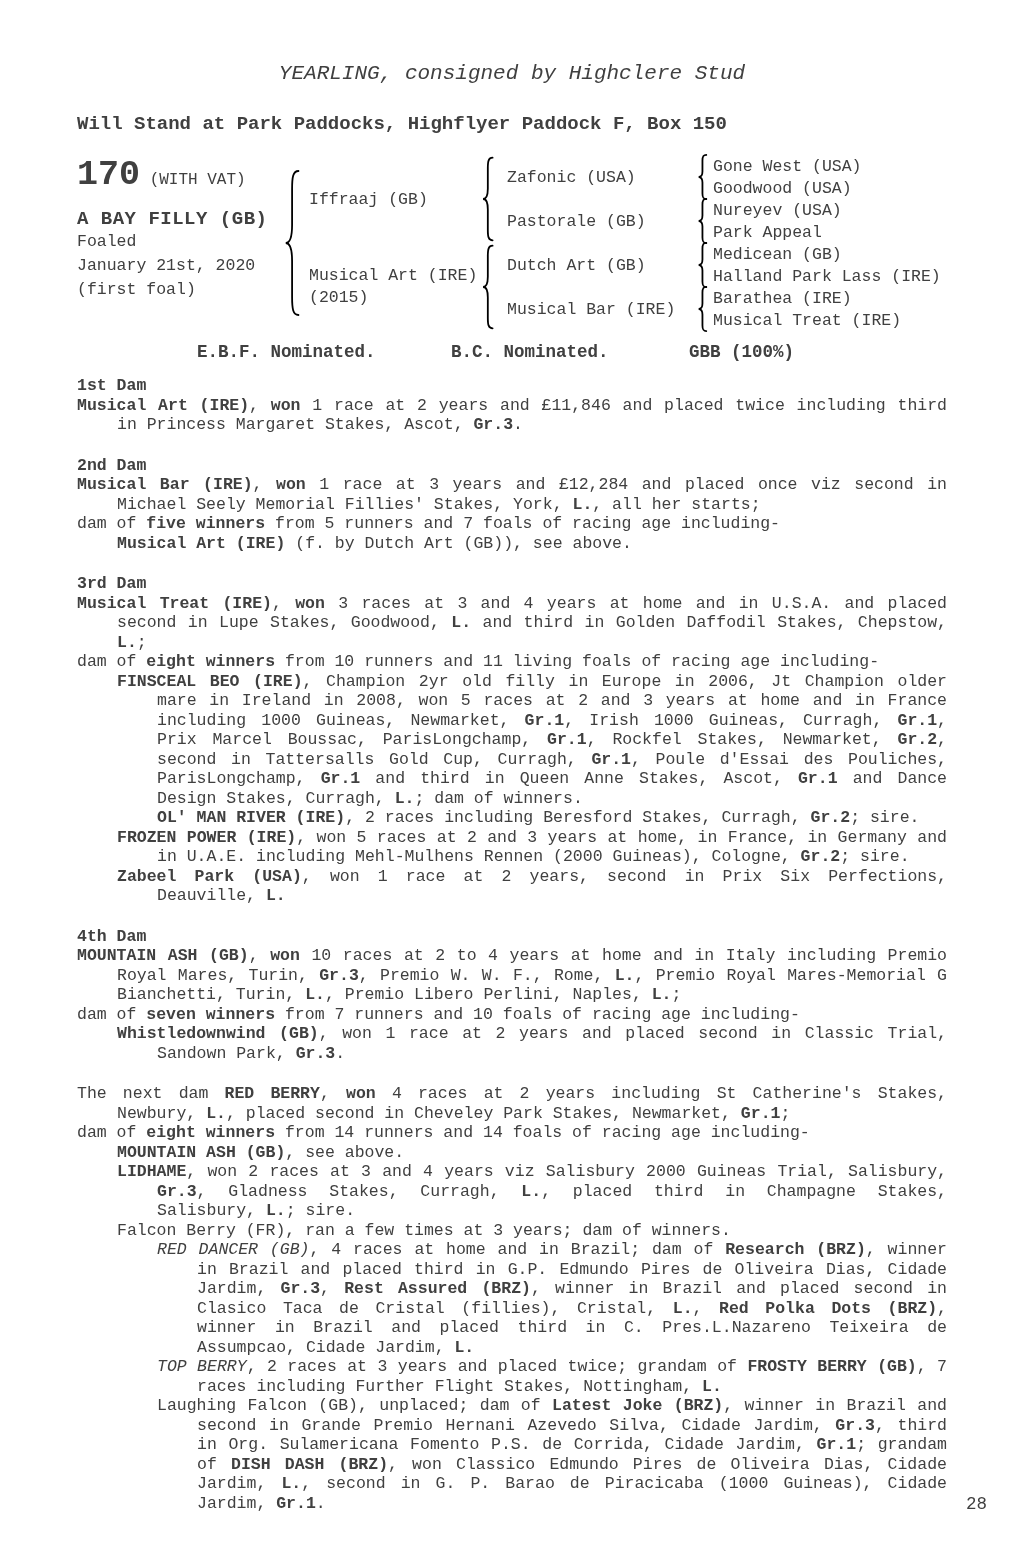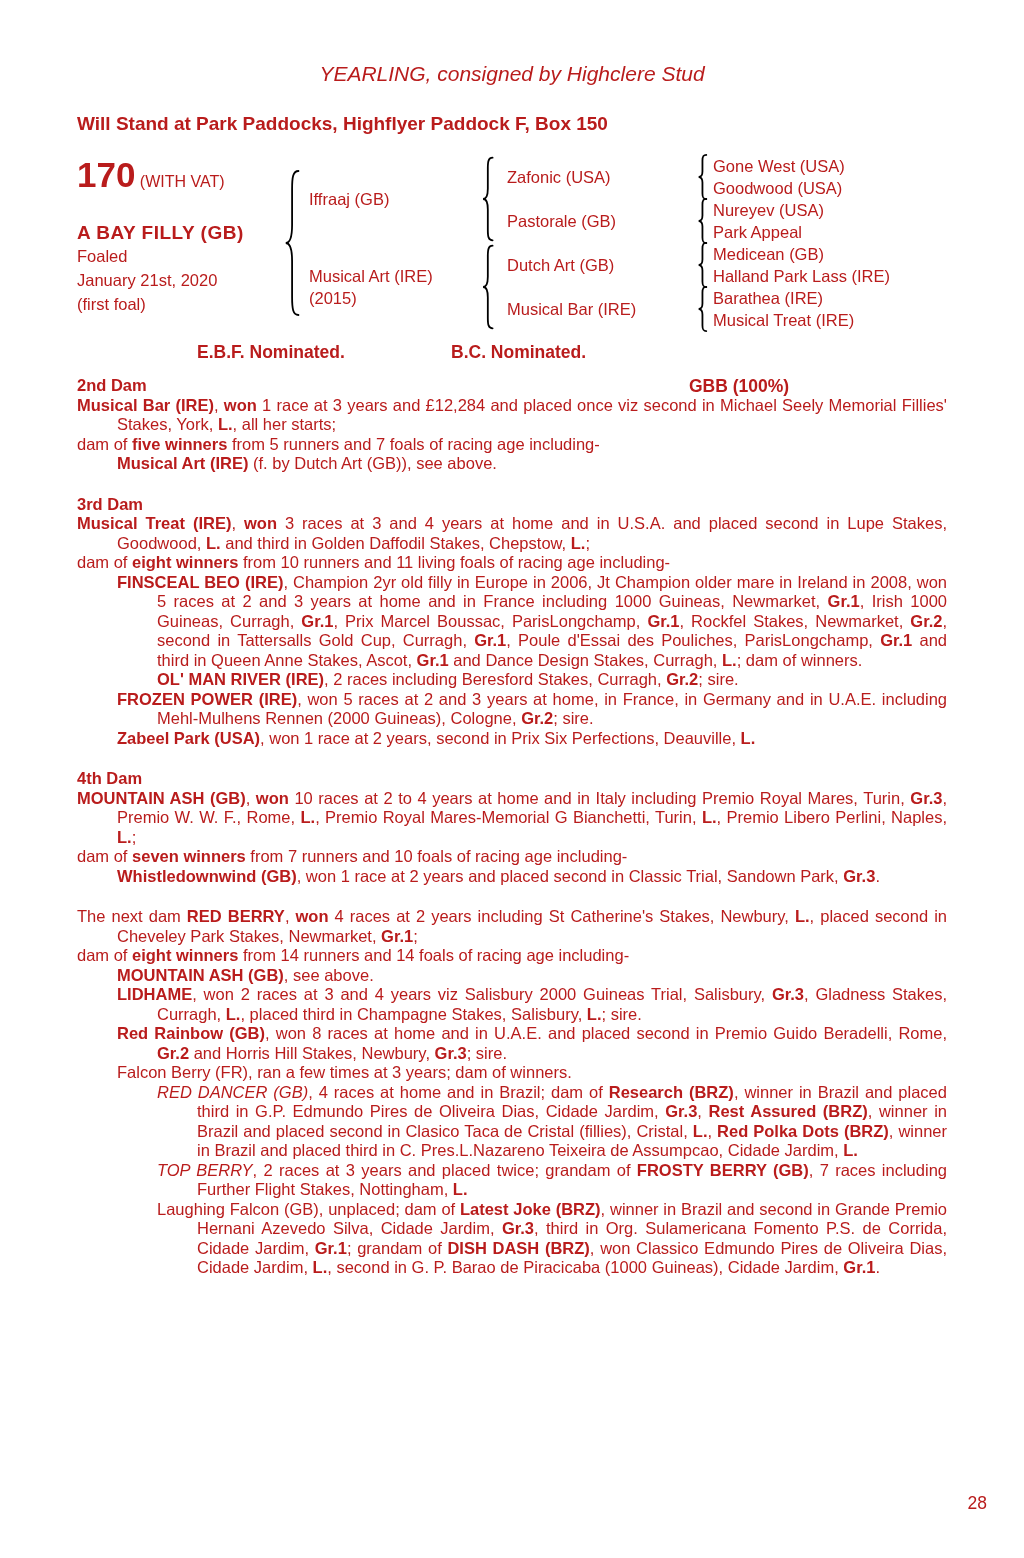--- a/index.html
+++ b/index.html
@@ -1,42 +1,42 @@
 <!DOCTYPE html>
 <html><head>
 <meta charset="utf-8">
 <style>
   html,body{margin:0;padding:0;background:#fff;}
-  .page{position:relative;width:1024px;height:1558px;background:#ffffff;color:#b91c1c;
-        font-family:Liberation Sans, sans-serif;overflow:hidden;}
+  .page{position:relative;width:1024px;height:1558px;background:#ffffff;color:#404040;
+        font-family:Liberation Mono, monospace;overflow:hidden;}
   .title{padding-top:62px;text-align:center;font-style:italic;font-size:21px;line-height:24px;}
   .stand{margin:27px 77px 0;font-weight:bold;font-size:19px;line-height:22px;}
 
   
   .pedigree{margin:20px 0 0 77px;display:grid;
             grid-template-columns:206px 26px 172px 26px 190px 16px 234px;
             grid-auto-rows:22px;}
   .cell{display:flex;align-items:center;font-size:16.5px;white-space:nowrap;}
   .cell.two{flex-direction:column;align-items:flex-start;justify-content:center;line-height:22px;}
   .brace{display:flex;align-items:center;justify-content:flex-start;}
   .brace svg{display:block;}
   .brace-big svg{width:20px;height:150px;}
   .brace-med svg{width:15px;height:86px;}
   .brace-sm  svg{width:12px;height:46px;}
 
   .lot-block{grid-column:1;grid-row:1/9;}
   .lot-number{font-size:35px;font-weight:bold;}
   .vat{font-size:16px;}
-  .filly{margin-top:27px;font-size:19px;font-weight:bold;letter-spacing:.5px;}
+  .filly{margin-top:13px;font-size:19px;font-weight:bold;letter-spacing:.5px;}
   .lot-sub{font-size:16.5px;line-height:24px;}
 
   .nominations{position:relative;margin-left:77px;margin-top:11px;height:22px;
                font-weight:bold;font-size:17.5px;}
   .nominations span{position:absolute;top:0;white-space:nowrap;}
-  .nom1{left:120px;} .nom2{left:374px;} .nom3{left:612px;margin-top:34px;}
+  .nom1{left:120px;} .nom2{left:374px;} .nom3{left:612px;}
 
   
   .bodytext{margin:12px 77px 0;width:870px;font-size:16.5px;line-height:19.5px;
             text-align:justify;}
   .section{margin-top:21px;}
   .section:first-child{margin-top:0;}
   .h{font-weight:bold;text-align:left;}
   .para{margin:0;}
   .lvl0{padding-left:40px;text-indent:-40px;}
   .lvl1{padding-left:80px;text-indent:-40px;}
@@ -128,20 +128,24 @@
   </div>
 
   <div class="nominations">
     <span class="nom1">E.B.F. Nominated.</span>
     <span class="nom2">B.C. Nominated.</span>
     <span class="nom3">GBB (100%)</span>
   </div>
 
   <div class="bodytext">
 
+    <div class="section">
+      <div class="h">1st Dam</div>
+      <p class="para lvl0"><span class="b">Musical Art (IRE)</span><span>, </span><span class="b">won</span><span> 1 race at 2 years and £11,846 and placed twice including third in Princess Margaret Stakes, Ascot, </span><span class="b">Gr.3</span><span>.</span></p>
+    </div>
 
     <div class="section">
       <div class="h">2nd Dam</div>
       <p class="para lvl0"><span class="b">Musical Bar (IRE)</span><span>, </span><span class="b">won</span><span> 1 race at 3 years and £12,284 and placed once viz second in Michael Seely Memorial Fillies' Stakes, York, </span><span class="b">L.</span><span>, all her starts;</span></p>
       <p class="para lvl0"><span>dam of </span><span class="b">five winners</span><span> from 5 runners and 7 foals of racing age including-</span></p>
       <p class="para lvl1"><span class="b">Musical Art (IRE)</span><span> (f. by Dutch Art (GB)), see above.</span></p>
     </div>
 
     <div class="section">
       <div class="h">3rd Dam</div>
@@ -158,21 +162,20 @@
       <p class="para lvl0"><span class="b">MOUNTAIN ASH (GB)</span><span>, </span><span class="b">won</span><span> 10 races at 2 to 4 years at home and in Italy including Premio Royal Mares, Turin, </span><span class="b">Gr.3</span><span>, Premio W. W. F., Rome, </span><span class="b">L.</span><span>, Premio Royal Mares-Memorial G Bianchetti, Turin, </span><span class="b">L.</span><span>, Premio Libero Perlini, Naples, </span><span class="b">L.</span><span>;</span></p>
       <p class="para lvl0"><span>dam of </span><span class="b">seven winners</span><span> from 7 runners and 10 foals of racing age including-</span></p>
       <p class="para lvl1"><span class="b">Whistledownwind (GB)</span><span>, won 1 race at 2 years and placed second in Classic Trial, Sandown Park, </span><span class="b">Gr.3</span><span>.</span></p>
     </div>
 
     <div class="section">
       <p class="para lvl0"><span>The next dam </span><span class="b">RED BERRY</span><span>, </span><span class="b">won</span><span> 4 races at 2 years including St Catherine's Stakes, Newbury, </span><span class="b">L.</span><span>, placed second in Cheveley Park Stakes, Newmarket, </span><span class="b">Gr.1</span><span>;</span></p>
       <p class="para lvl0"><span>dam of </span><span class="b">eight winners</span><span> from 14 runners and 14 foals of racing age including-</span></p>
       <p class="para lvl1"><span class="b">MOUNTAIN ASH (GB)</span><span>, see above.</span></p>
       <p class="para lvl1"><span class="b">LIDHAME</span><span>, won 2 races at 3 and 4 years viz Salisbury 2000 Guineas Trial, Salisbury, </span><span class="b">Gr.3</span><span>, Gladness Stakes, Curragh, </span><span class="b">L.</span><span>, placed third in Champagne Stakes, Salisbury, </span><span class="b">L.</span><span>; sire.</span></p>
-      <p class="para lvl1"><span class="b">Red Rainbow (GB)</span><span>, won 8 races at home and in U.A.E. and placed second in Premio Guido Beradelli, Rome, </span><span class="b">Gr.2</span><span> and Horris Hill Stakes, Newbury, </span><span class="b">Gr.3</span><span>; sire.</span></p>
       <p class="para lvl1"><span>Falcon Berry (FR), ran a few times at 3 years; dam of winners.</span></p>
       <p class="para lvl2"><span class="i">RED DANCER (GB)</span><span>, 4 races at home and in Brazil; dam of </span><span class="b">Research (BRZ)</span><span>, winner in Brazil and placed third in G.P. Edmundo Pires de Oliveira Dias, Cidade Jardim, </span><span class="b">Gr.3</span><span>, </span><span class="b">Rest Assured (BRZ)</span><span>, winner in Brazil and placed second in Clasico Taca de Cristal (fillies), Cristal, </span><span class="b">L.</span><span>, </span><span class="b">Red Polka Dots (BRZ)</span><span>, winner in Brazil and placed third in C. Pres.L.Nazareno Teixeira de Assumpcao, Cidade Jardim, </span><span class="b">L.</span></p>
       <p class="para lvl2"><span class="i">TOP BERRY</span><span>, 2 races at 3 years and placed twice; grandam of </span><span class="b">FROSTY BERRY (GB)</span><span>, 7 races including Further Flight Stakes, Nottingham, </span><span class="b">L.</span></p>
       <p class="para lvl2"><span>Laughing Falcon (GB), unplaced; dam of </span><span class="b">Latest Joke (BRZ)</span><span>, winner in Brazil and second in Grande Premio Hernani Azevedo Silva, Cidade Jardim, </span><span class="b">Gr.3</span><span>, third in Org. Sulamericana Fomento P.S. de Corrida, Cidade Jardim, </span><span class="b">Gr.1</span><span>; grandam of </span><span class="b">DISH DASH (BRZ)</span><span>, won Classico Edmundo Pires de Oliveira Dias, Cidade Jardim, </span><span class="b">L.</span><span>, second in G. P. Barao de Piracicaba (1000 Guineas), Cidade Jardim, </span><span class="b">Gr.1</span><span>.</span></p>
     </div>
 
   </div>
 
   <div class="page-number">28</div>
 

